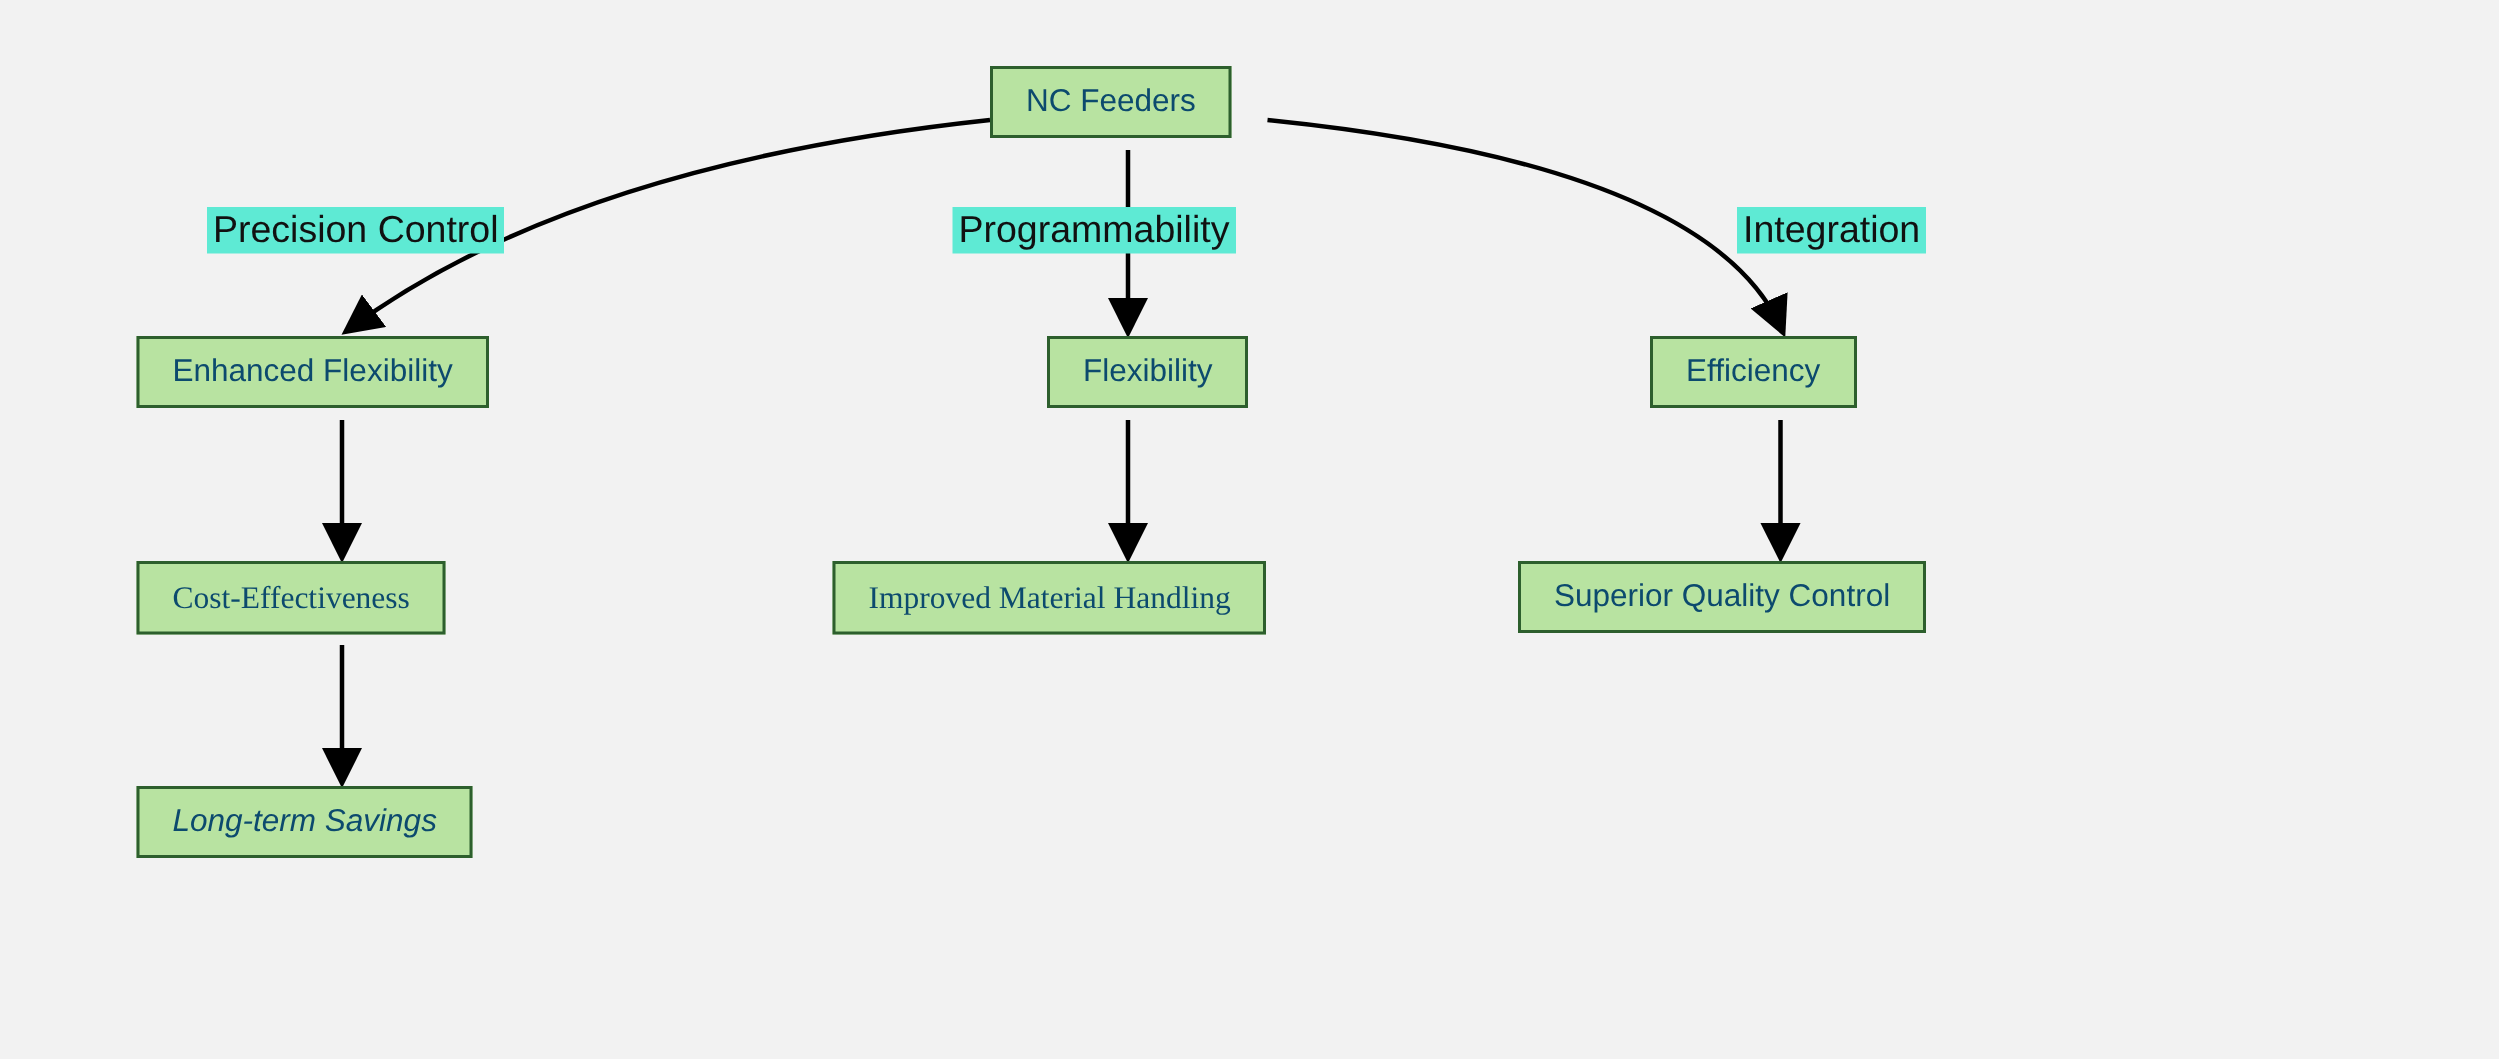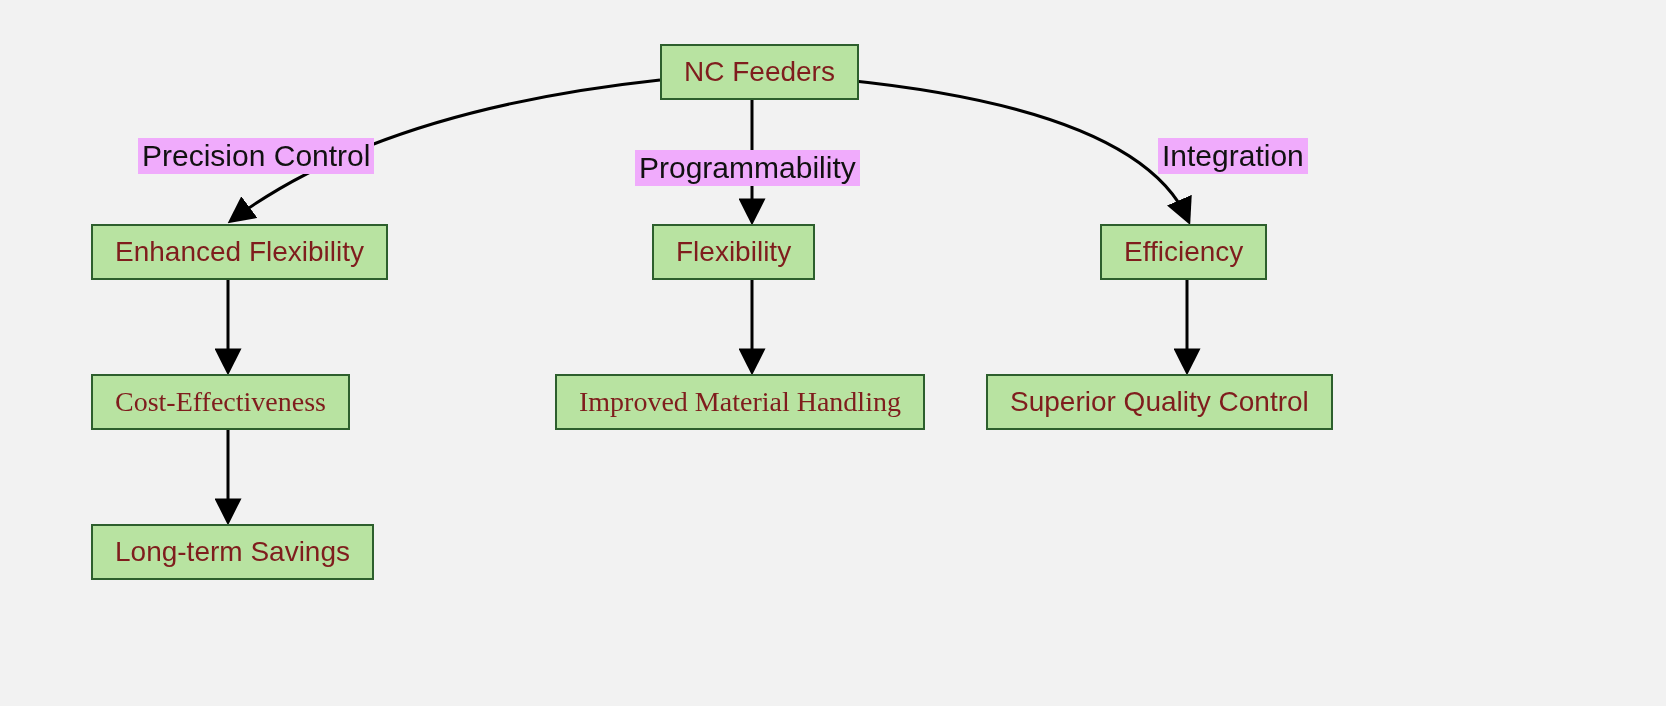--- a/index.html
+++ b/index.html
@@ -9,29 +9,29 @@
     background: #f2f2f2;
     font-family: 'Segoe UI', Arial, sans-serif;
     position: relative;
     overflow: hidden;
   }
   .node {
     position: absolute;
     background: #b8e3a1;
     border: 2px solid #2d5f2d;
     padding: 10px 22px;
-    font-size: 28px;
-    color: #7f1d1d;
+    font-size: 21px;
+    color: #0c4a6e;
     text-align: center;
     white-space: nowrap;
   }
   .edge-label {
     position: absolute;
-    background: #f0abfc;
-    font-size: 30px;
+    background: #5eead4;
+    font-size: 25px;
     color: #111;
     padding: 1px 4px;
     white-space: nowrap;
   }
   svg.edges {
     position: absolute;
     top: 0; left: 0;
     width: 1666px;
     height: 706px;
     pointer-events: none;
@@ -57,24 +57,24 @@
   <path d="M 228 430 L 228 520" stroke="#000" stroke-width="3" fill="none" marker-end="url(#arrow)"></path>
 
   <path d="M 752 280 L 752 370" stroke="#000" stroke-width="3" fill="none" marker-end="url(#arrow)"></path>
 
   <path d="M 1187 280 L 1187 370" stroke="#000" stroke-width="3" fill="none" marker-end="url(#arrow)"></path>
 </svg>
 
 <div class="node" style="left:660px; top:44px;">NC Feeders</div>
 
 <div class="edge-label" style="left:138px; top:138px;">Precision Control</div>
-<div class="edge-label" style="left:635px; top:150px;">Programmability</div>
+<div class="edge-label" style="left:635px; top:138px;">Programmability</div>
 <div class="edge-label" style="left:1158px; top:138px;">Integration</div>
 
 <div class="node" style="left:91px; top:224px;">Enhanced Flexibility</div>
 <div class="node" style="left:91px; top:374px;font-family:Liberation Serif, serif;">Cost-Effectiveness</div>
-<div class="node" style="left:91px; top:524px;">Long-term Savings</div>
+<div class="node" style="left:91px; top:524px;font-style:italic;">Long-term Savings</div>
 
-<div class="node" style="left:652px; top:224px;">Flexibility</div>
+<div class="node" style="left:698px; top:224px;">Flexibility</div>
 <div class="node" style="left:555px; top:374px;font-family:Liberation Serif, serif;">Improved Material Handling</div>
 
 <div class="node" style="left:1100px; top:224px;">Efficiency</div>
-<div class="node" style="left:986px; top:374px;">Superior Quality Control</div>
+<div class="node" style="left:1012px; top:374px;">Superior Quality Control</div>
 
 </body></html>

